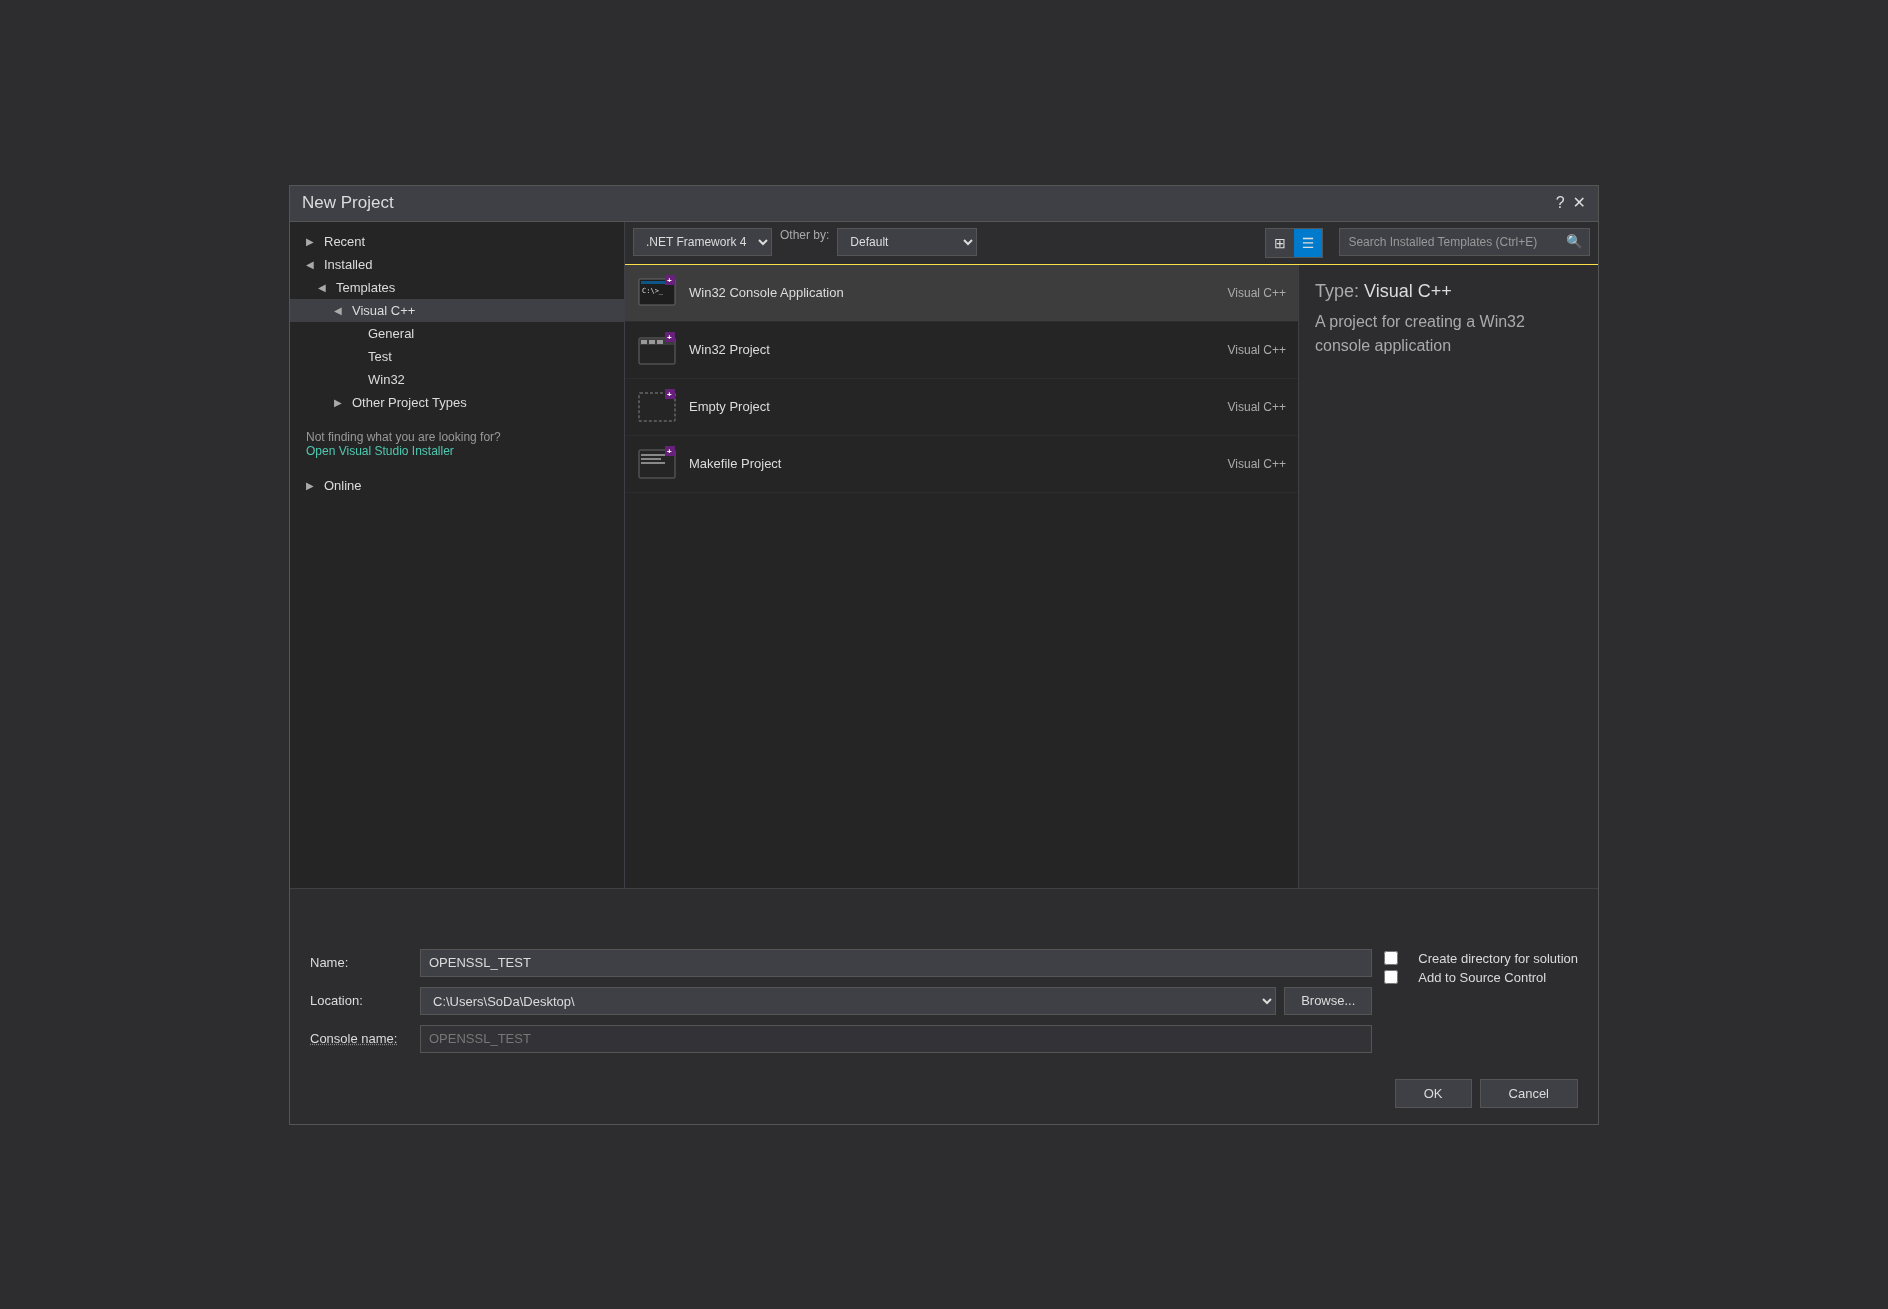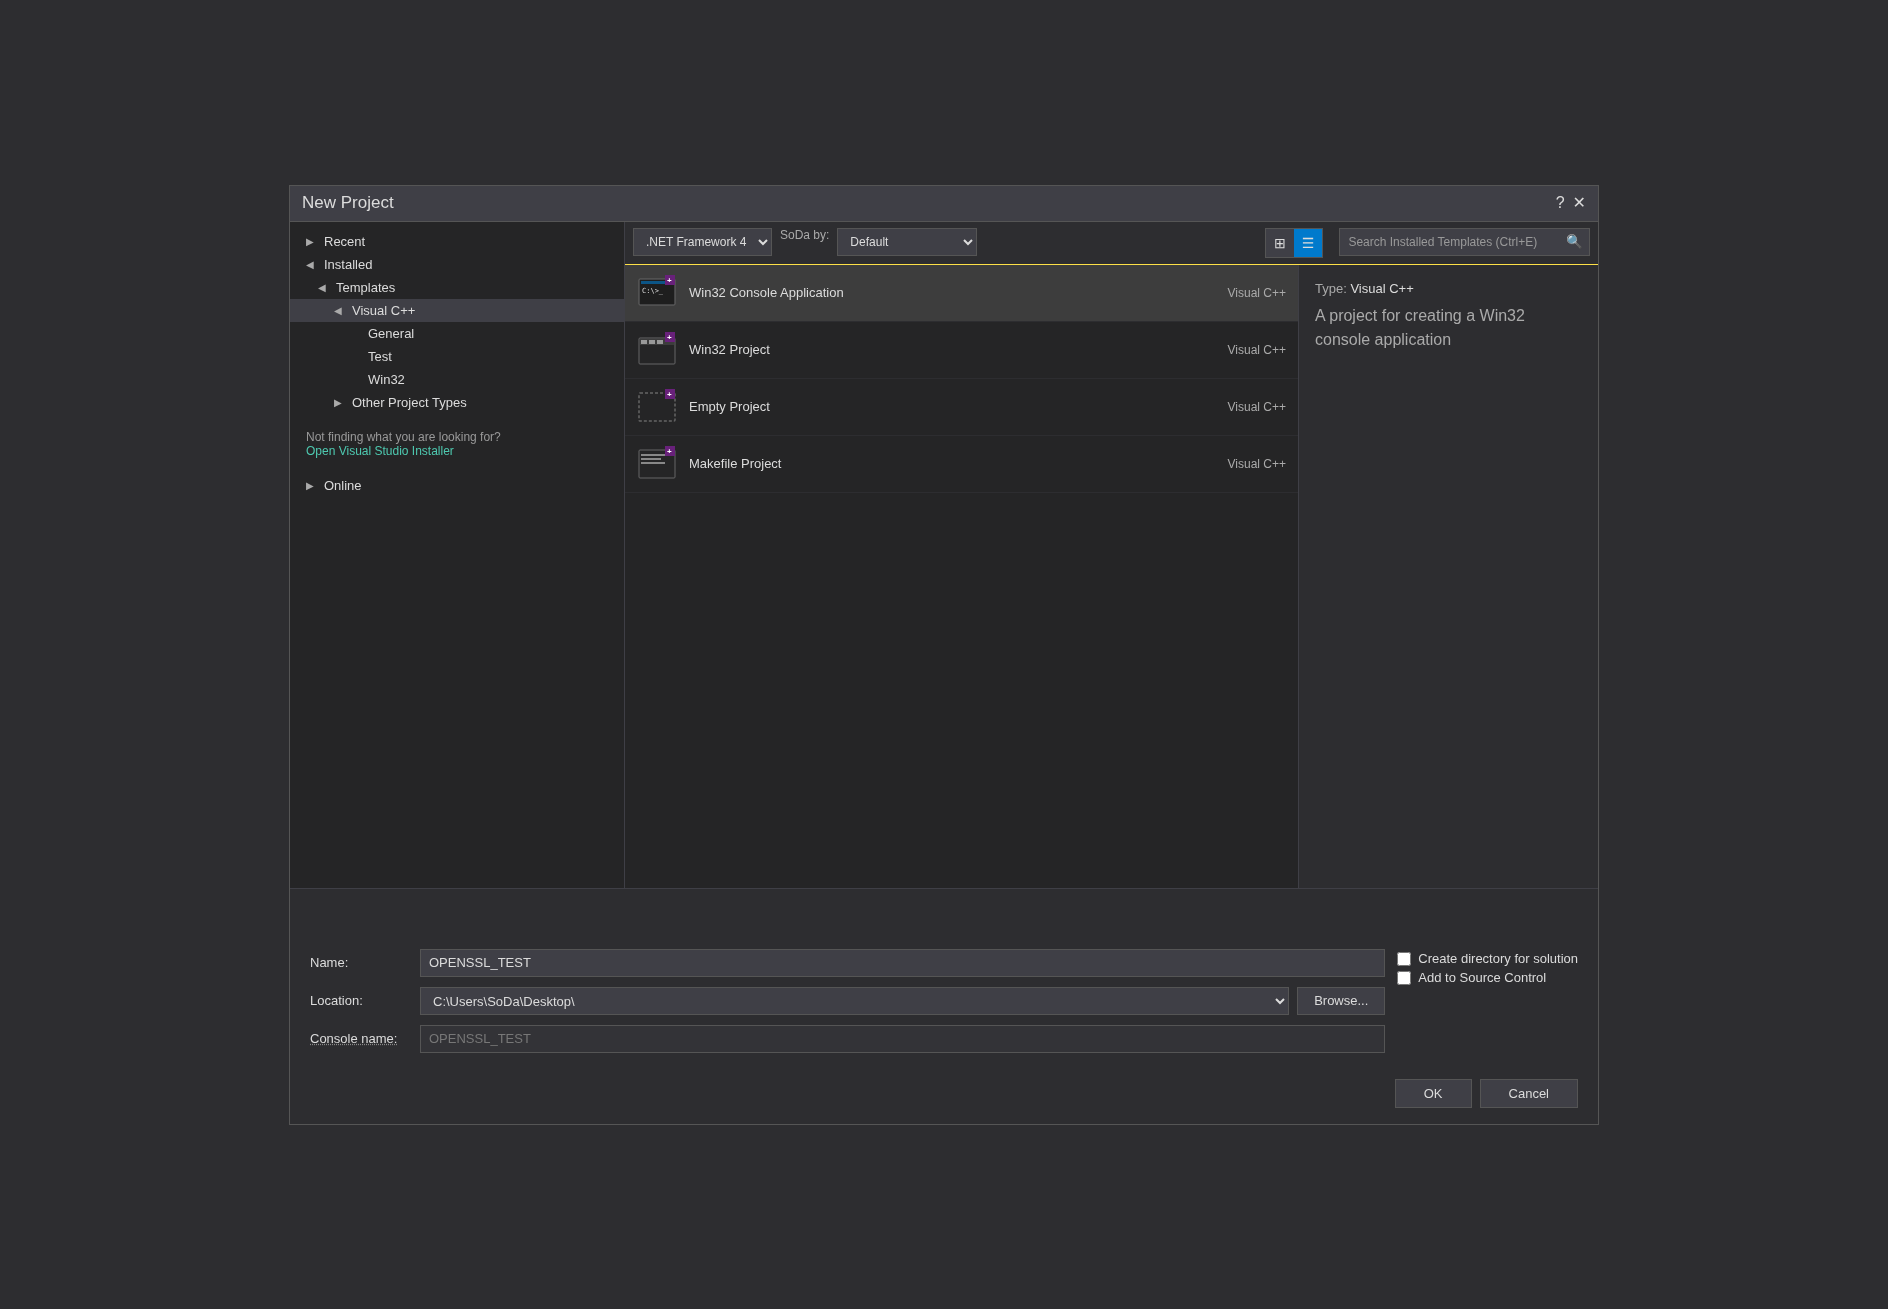--- a/index.html
+++ b/index.html
@@ -208,21 +208,21 @@
     }
     
     .info-panel {
       width: 300px;
       background: #2d2d30;
       border-left: 1px solid #3f3f46;
       padding: 16px;
       flex-shrink: 0;
     }
     .info-type {
-      font-size: 13px;
+      font-size: 18px;
       margin-bottom: 8px;
     }
     .info-type-label {
       color: #aaa;
     }
     .info-type-value {
       color: #dcdcdc;
     }
     .info-description {
       color: #aaa;
@@ -273,22 +273,22 @@
       border: 1px solid #555;
       color: #dcdcdc;
       padding: 4px 16px;
       cursor: pointer;
       font-size: 13px;
       margin-left: 8px;
       white-space: nowrap;
     }
     .checkbox-row {
       display: flex;
-      align-items: flex-end;
-      gap: 7px;
+      align-items: flex-start;
+      gap: 20px;
     }
     .checkbox-row input[type="checkbox"] {
       width: 14px;
       height: 14px;
       cursor: pointer;
     }
     .checkbox-label {
       color: #dcdcdc;
       font-size: 13px;
     }
@@ -389,21 +389,21 @@
         <span class="sidebar-label">Online</span>
       </div>
     </div>
 
     <div style="display:flex; flex:1; flex-direction:column; overflow:hidden;">
 
       <div class="toolbar">
         <select class="toolbar-select">
           <option value=".NET Framework 4">.NET Framework 4</option>
         </select>
-        <span class="toolbar-label">SoDa by:</span>
+        <span class="toolbar-label">Other by:</span>
         <select class="toolbar-select-sort">
           <option value="Default">Default</option>
         </select>
         <div class="view-toggle">
           <button class="view-btn">⊞</button>
           <button class="view-btn active">☰</button>
         </div>
         <div class="search-box">
           <input class="search-input" type="text" placeholder="Search Installed Templates (Ctrl+E)" value="Search Installed Templates (Ctrl+E)" style="">
           <button class="search-icon-btn">🔍</button>

